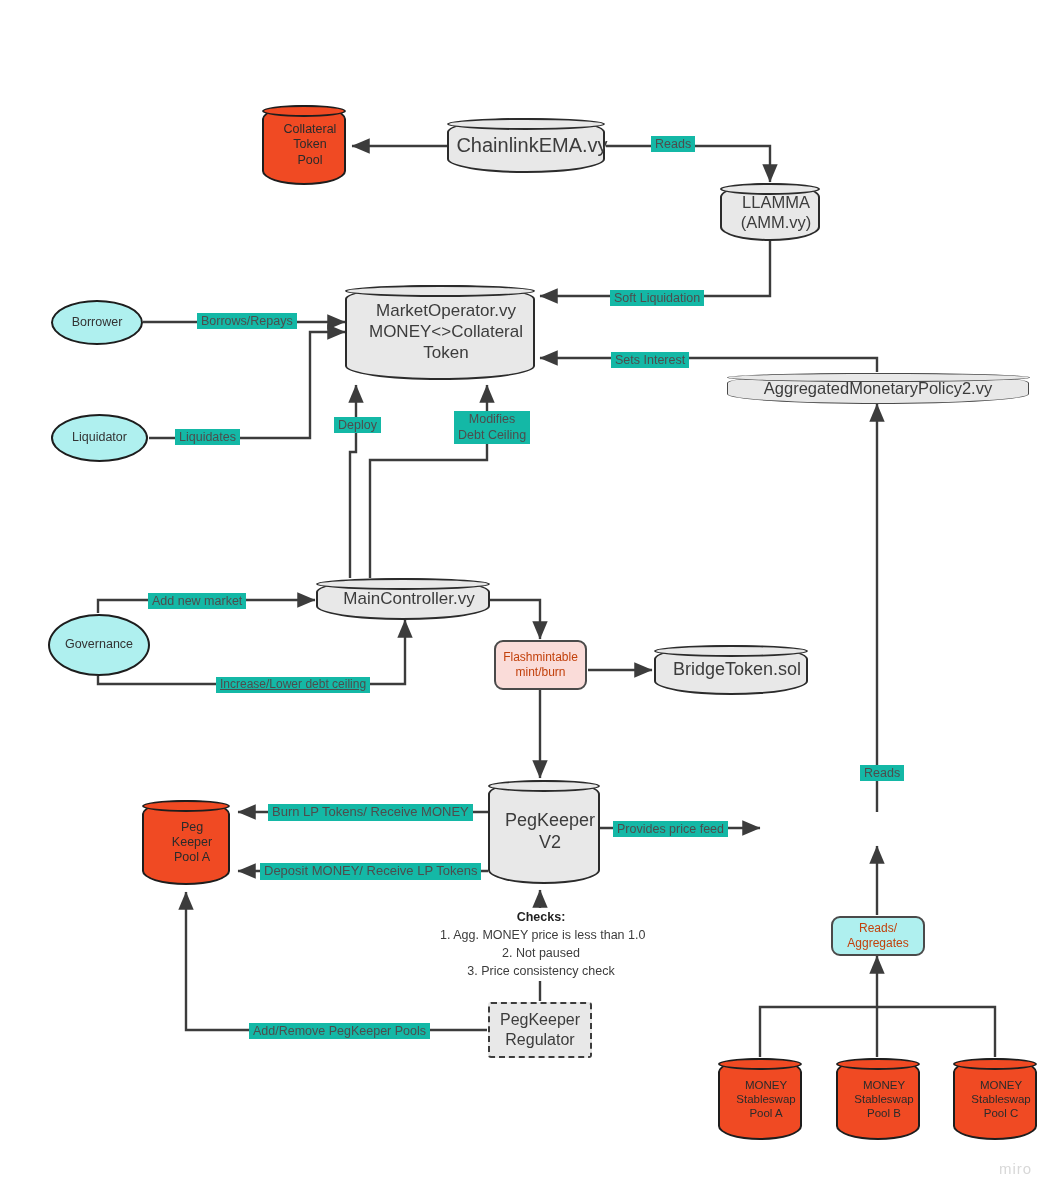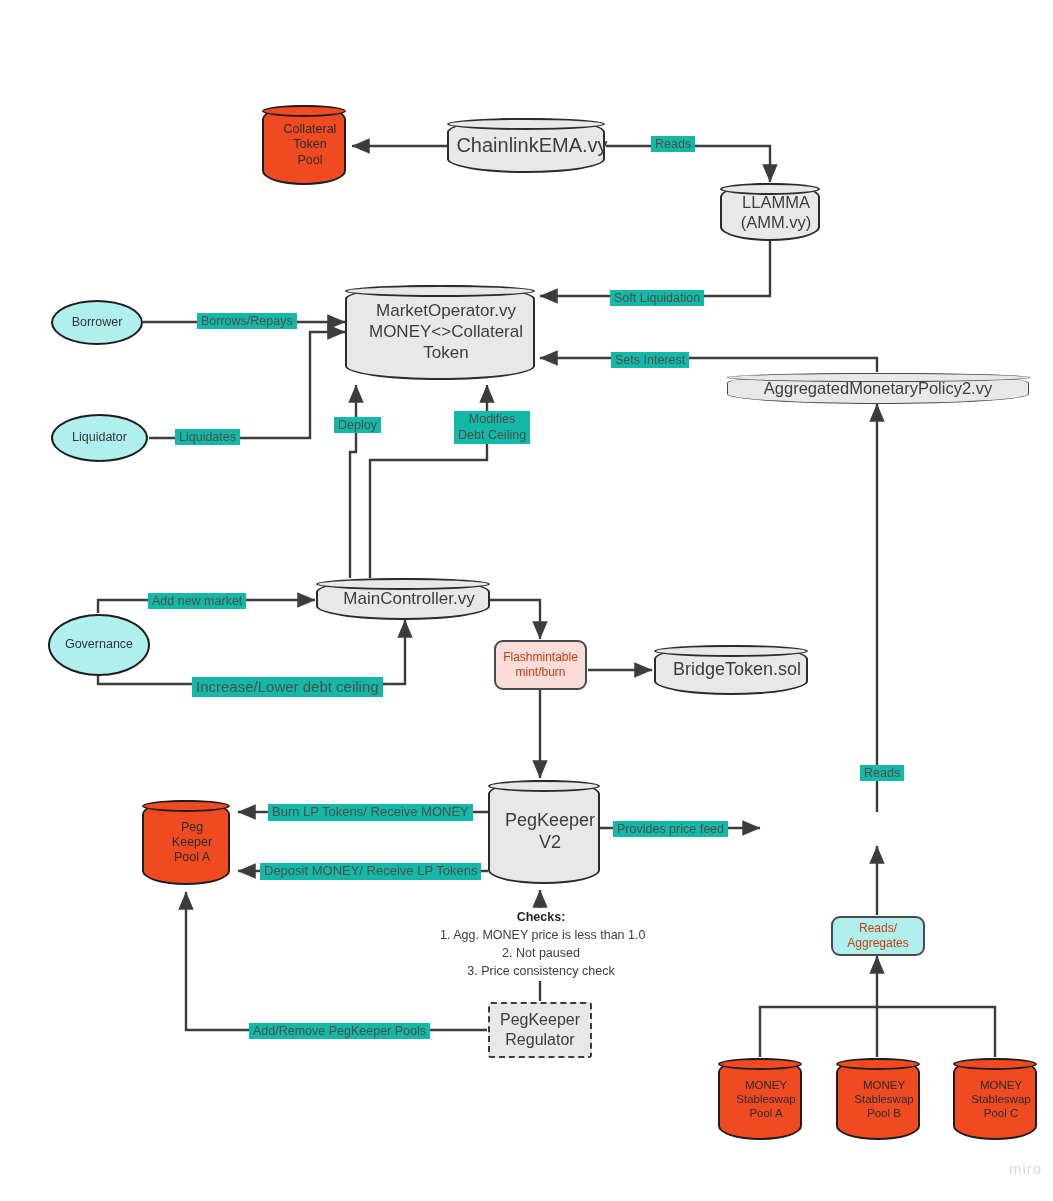--- a/index.html
+++ b/index.html
@@ -197,34 +197,34 @@
 
   <div class="edge-label" style="left:611px;top:352px;font-size:12.5px;">Sets Interest</div>
 
   <div class="edge-label" style="left:334px;top:417px;font-size:12.5px;">Deploy</div>
 
   <div class="edge-label" style="left:454px;top:411px;font-size:12.5px;white-space:pre-line;">Modifies
 Debt Ceiling</div>
 
   <div class="edge-label" style="left:148px;top:593px;font-size:12.5px;">Add new market</div>
 
-  <div class="edge-label" style="left:192px;top:677px;font-size:15px;">Increase/Lower debt ceiling</div>
+  <div class="edge-label" style="left:216px;top:677px;font-size:12px;text-decoration:underline;">Increase/Lower debt ceiling</div>
 
   <div class="edge-label" style="left:268px;top:804px;font-size:13px;">Burn LP Tokens/ Receive MONEY</div>
 
   <div class="edge-label" style="left:260px;top:863px;font-size:13px;">Deposit MONEY/ Receive LP Tokens</div>
 
   <div class="edge-label" style="left:613px;top:821px;font-size:12.5px;">Provides price feed</div>
 
   <div class="edge-label" style="left:249px;top:1023px;font-size:12.5px;">Add/Remove PegKeeper Pools</div>
 
   <div class="edge-label" style="left:860px;top:765px;font-size:12.5px;">Reads</div>
 
   <div class="checks" style="left:440px;top:908px;width:202px;font-size:12.5px;">
     <div><b>Checks:</b></div>
     <div>1. Agg. MONEY price is less than 1.0</div>
     <div>2. Not paused</div>
     <div>3. Price consistency check</div>
   </div>
 
-  <div class="watermark" style="left:999px;top:1160px;font-size:15px;margin-left:10px;">miro</div>
+  <div class="watermark" style="left:999px;top:1160px;font-size:15px;">miro</div>
 
 </div>
 
 </body></html>

